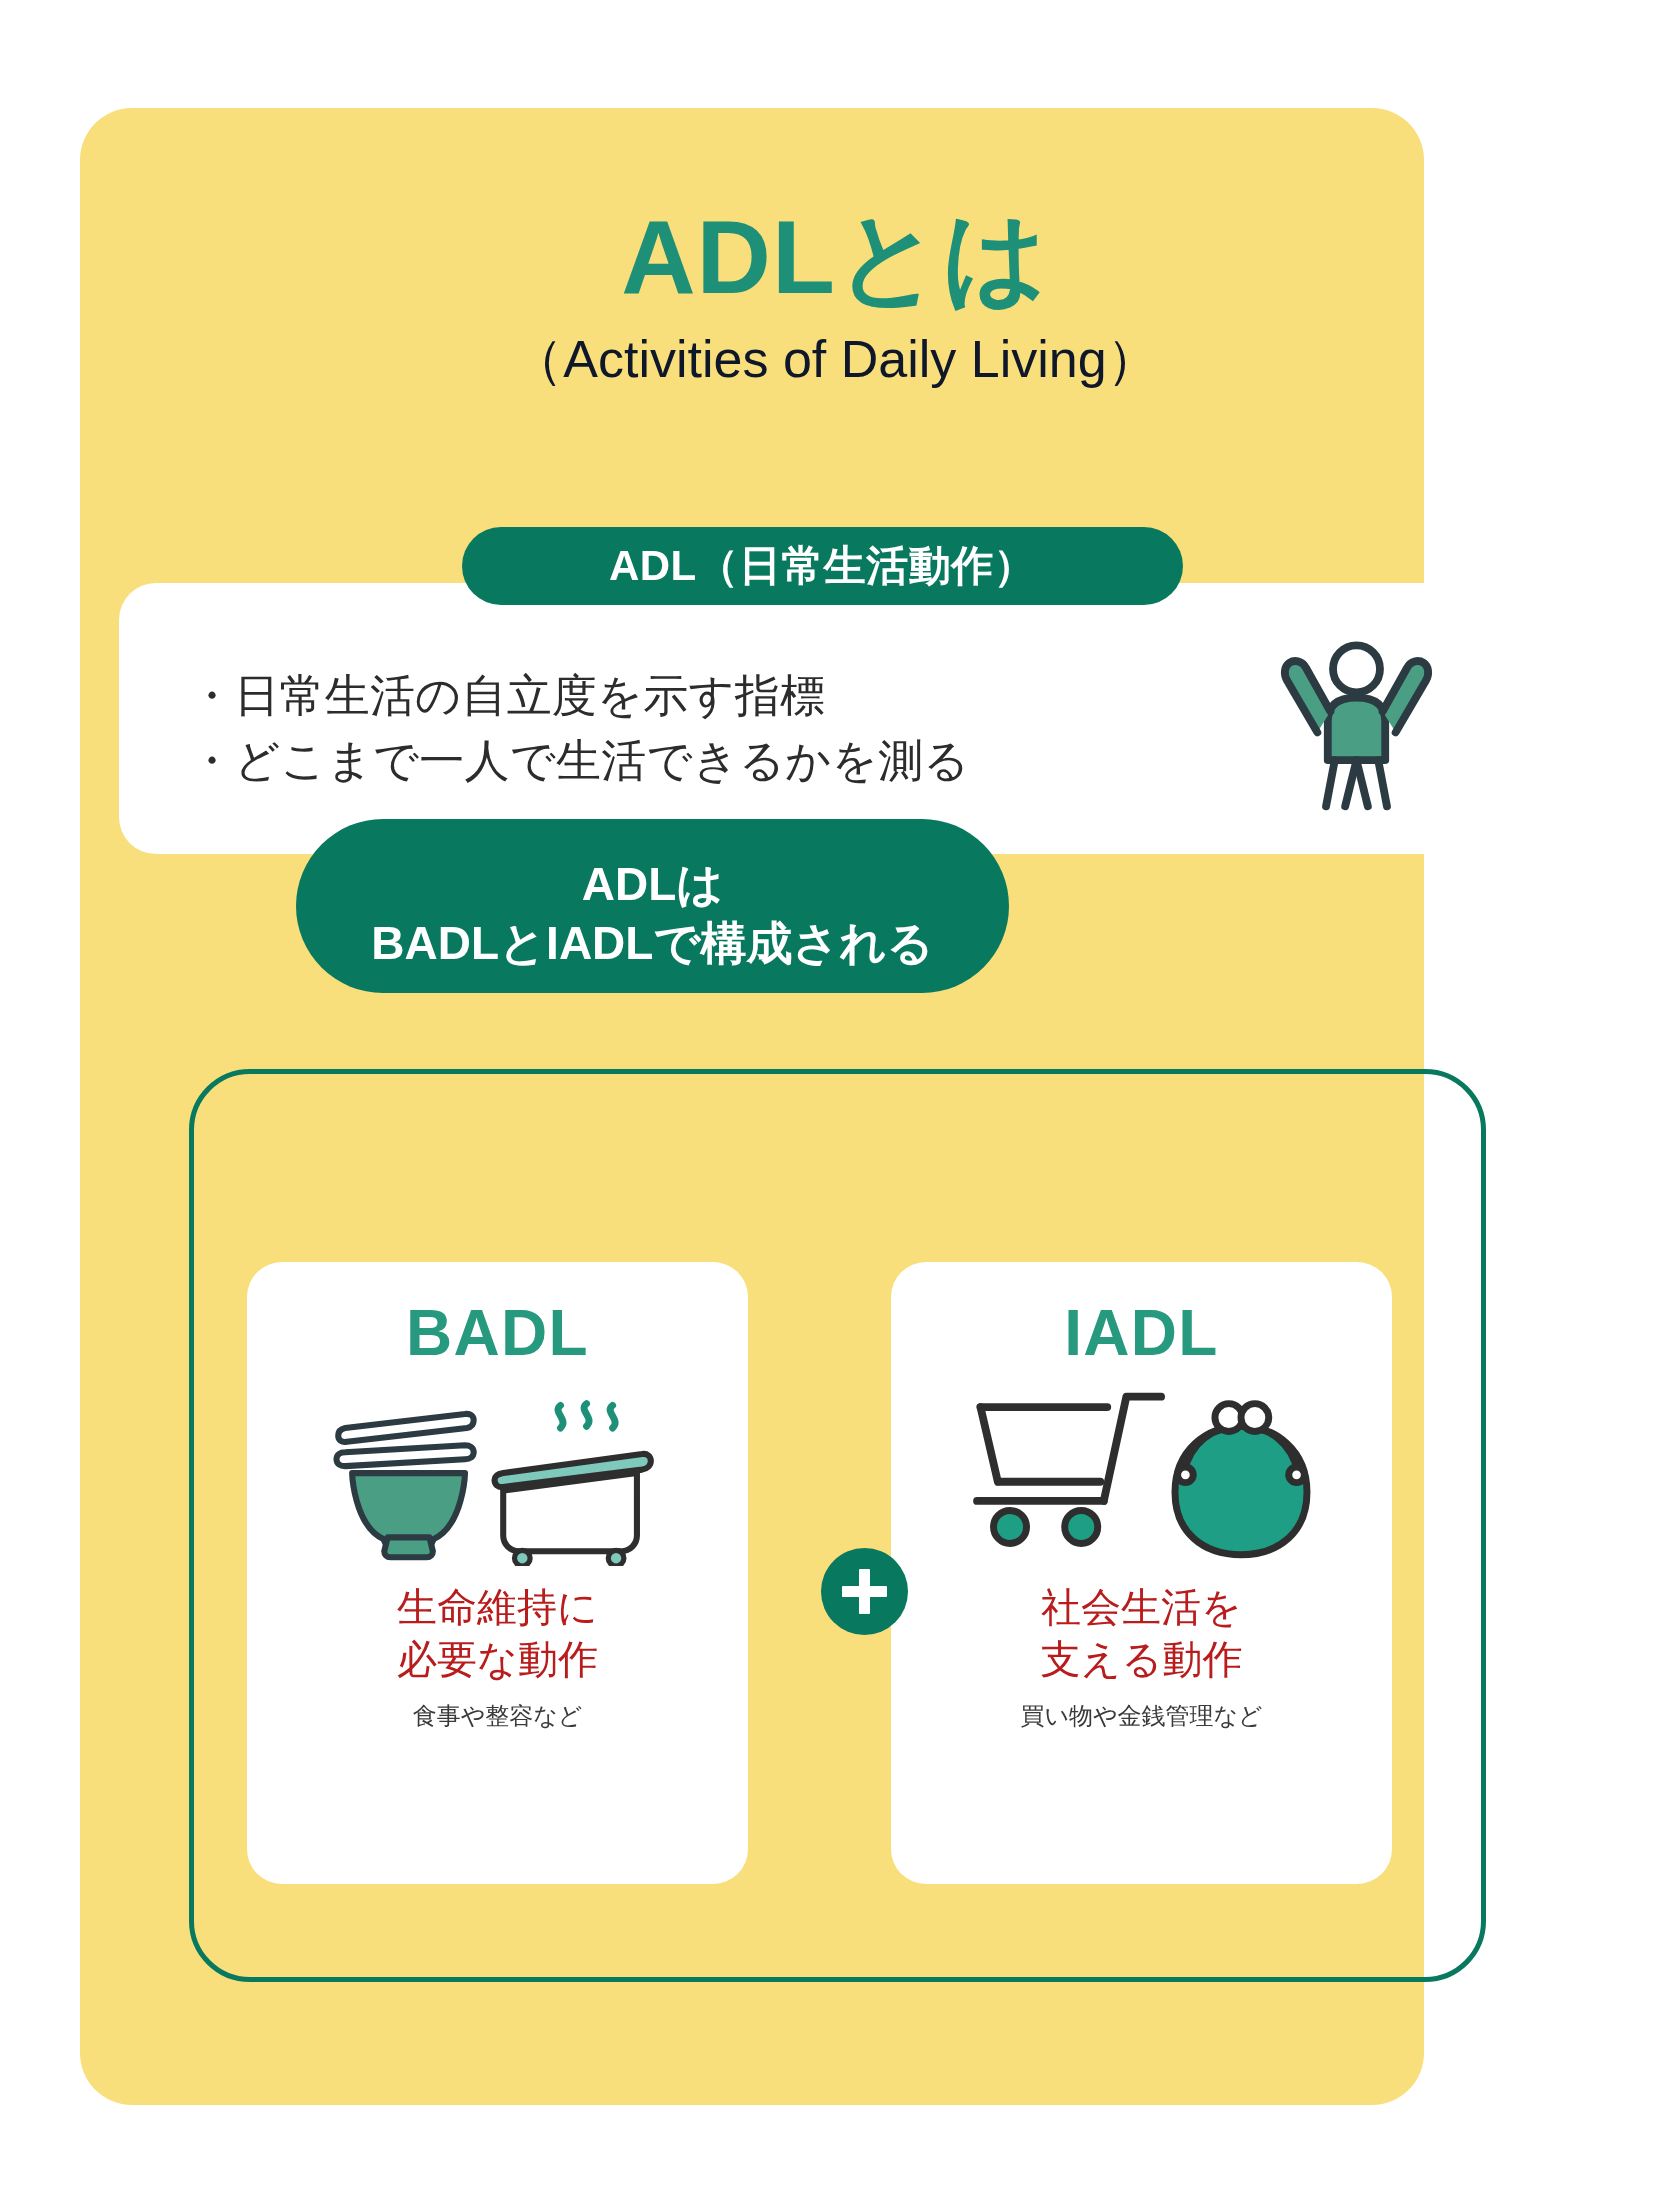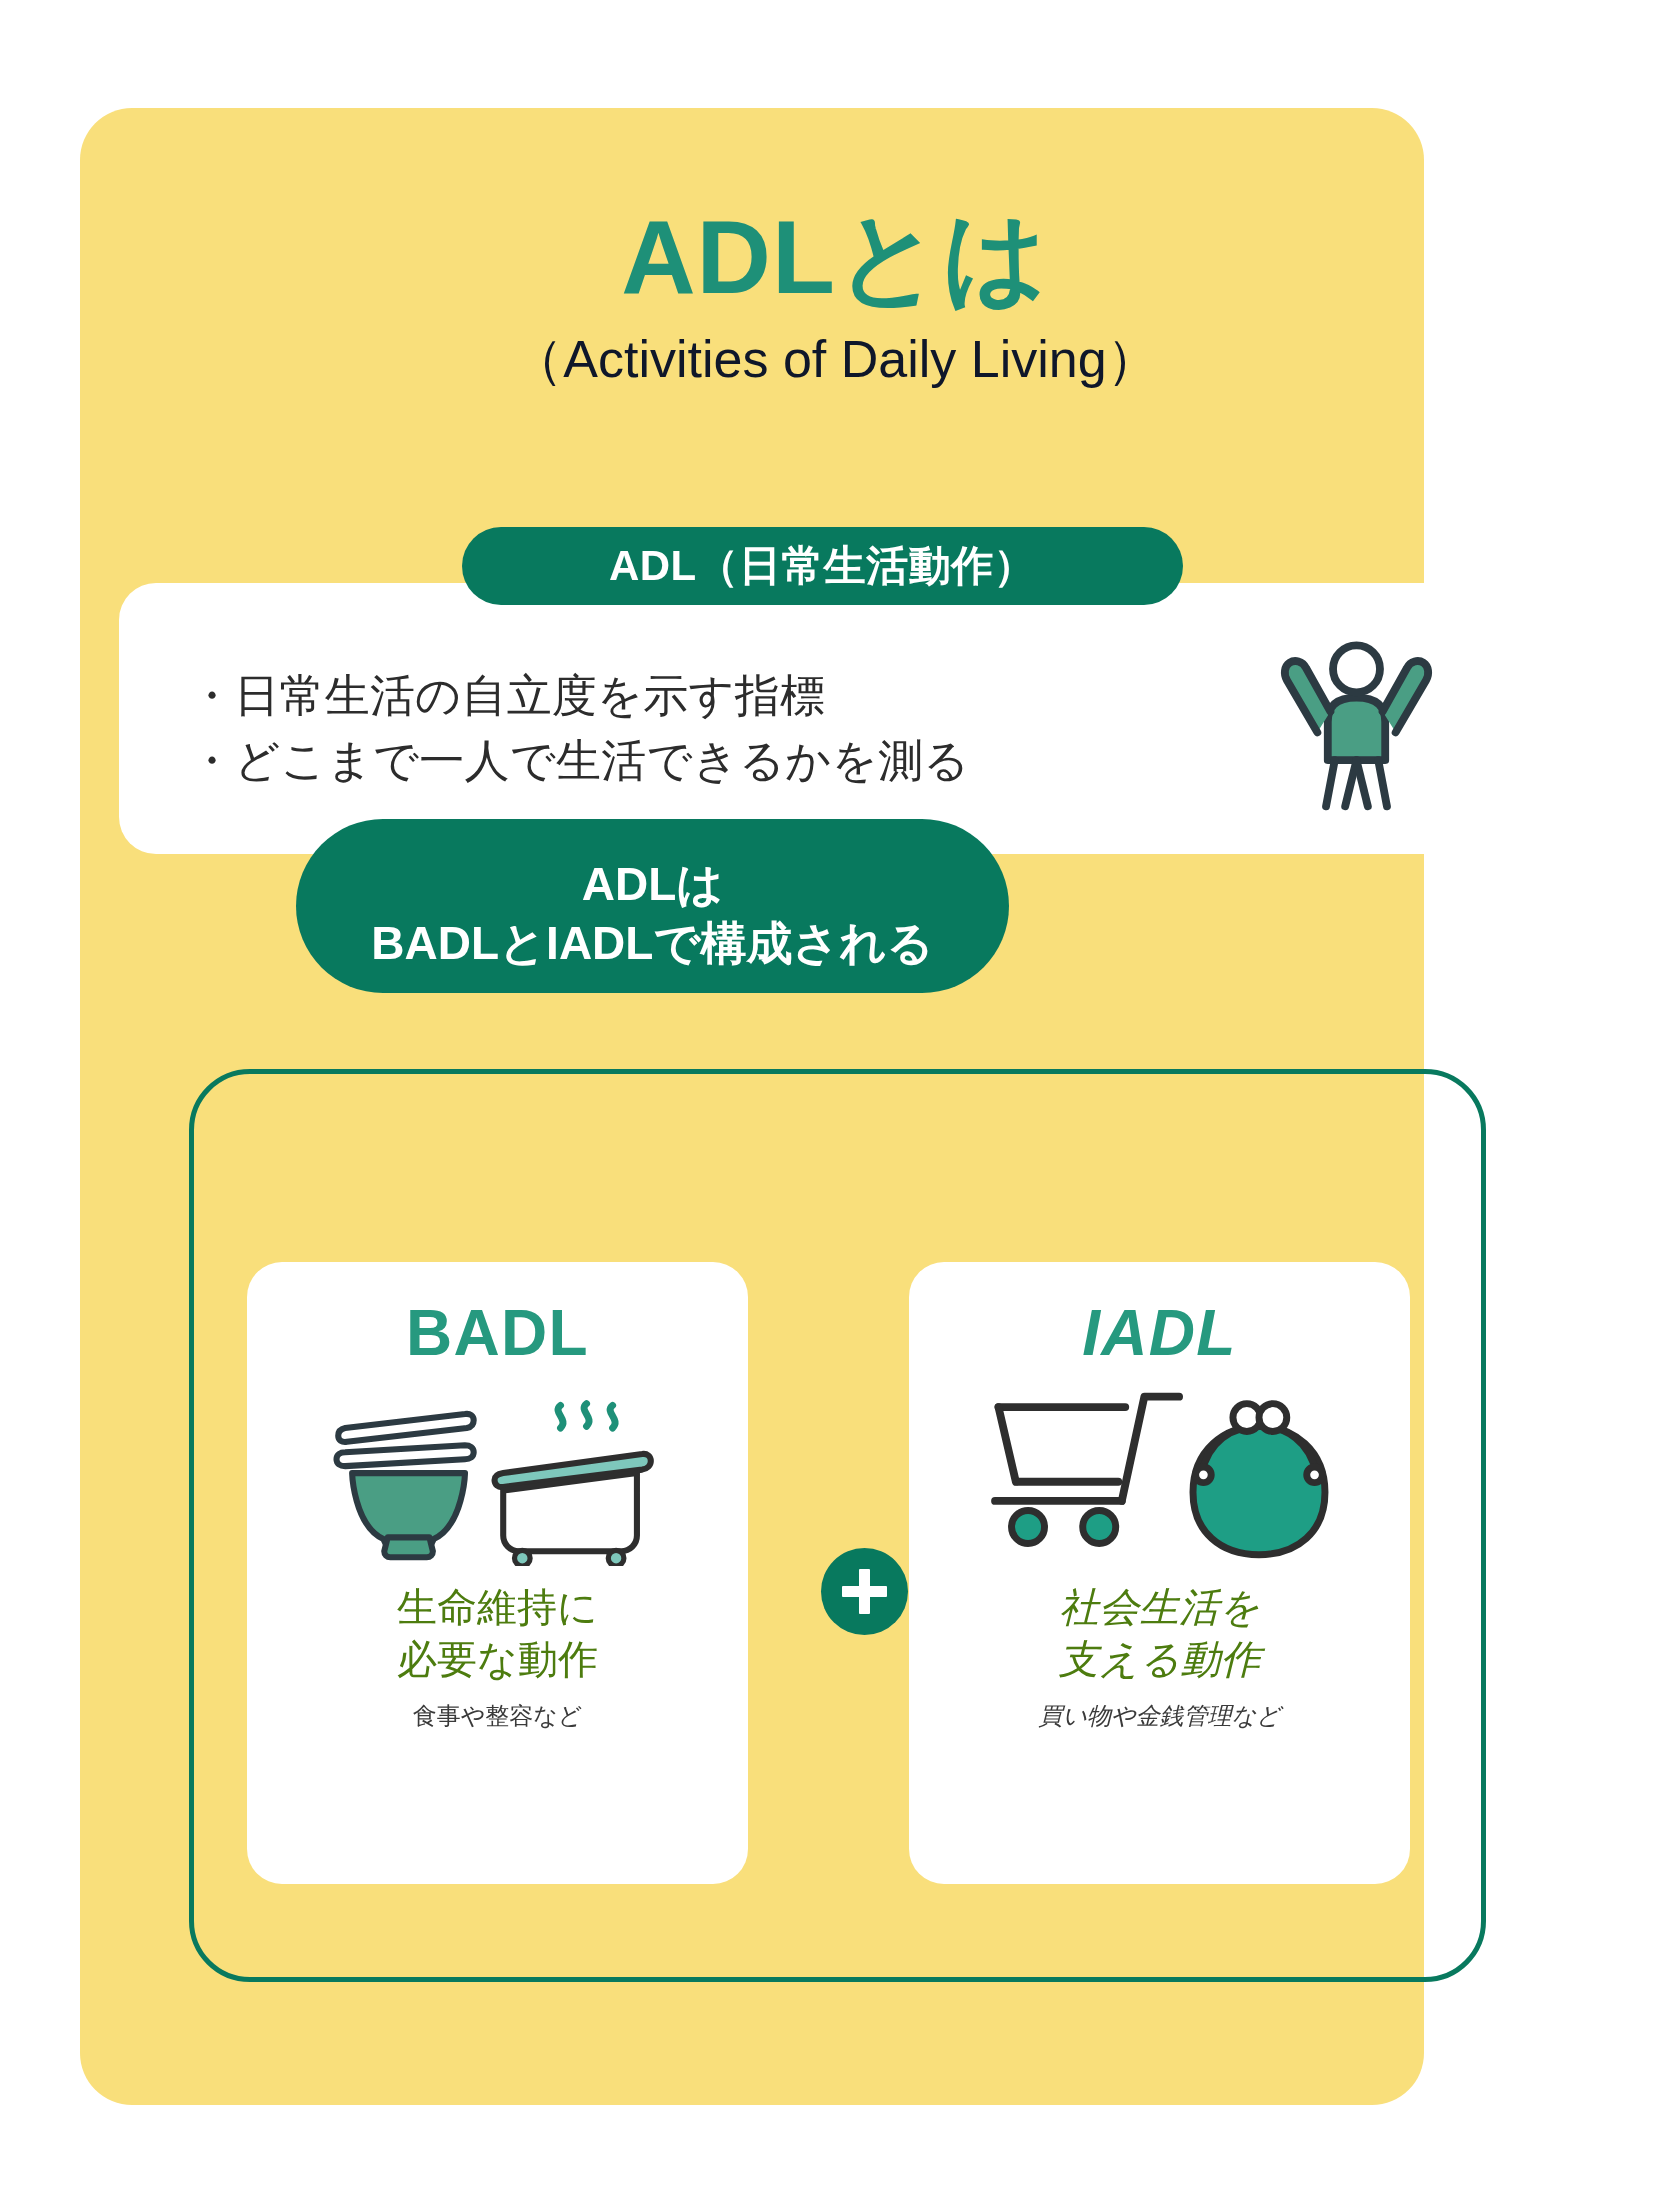--- a/index.html
+++ b/index.html
@@ -133,41 +133,41 @@
     position: absolute;
     top: 1154px;
     width: 501px;
     height: 622px;
     background: #ffffff;
     border-radius: 35px;
     z-index: 4;
     text-align: center;
   }
   .sub-card.badl { left: 167px; }
-  .sub-card.iadl { left: 829px; font-style: italic; }
+  .sub-card.iadl { left: 811px; }
 
   .sub-title {
     margin-top: 39px;
     font-size: 64px;
     font-weight: 700;
     color: #26997F;
     line-height: 1;
     letter-spacing: 0.02em;
   }
   .sub-icon-wrap {
     height: 181px;
     margin-top: 21px;
     display: flex;
     align-items: center;
     justify-content: center;
   }
   .sub-desc {
     margin-top: 14px;
     font-size: 40px;
-    color: #4d7c0f;
+    color: #b91c1c;
     line-height: 1.3;
     white-space: pre-line;
     font-weight: 400;
   }
   .sub-note {
     margin-top: 17.4px;
     font-size: 24px;
     color: #3A3A3A;
     line-height: 1.2;
   }

